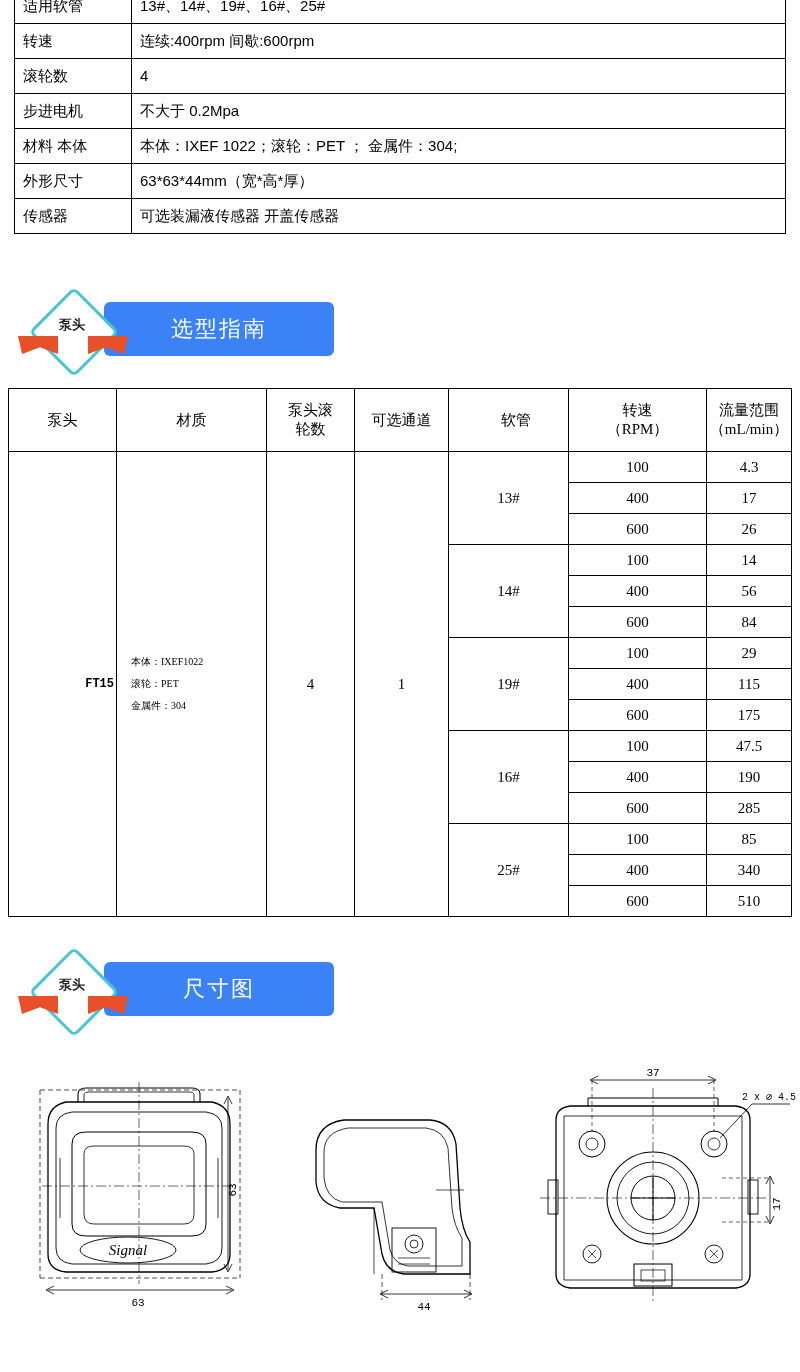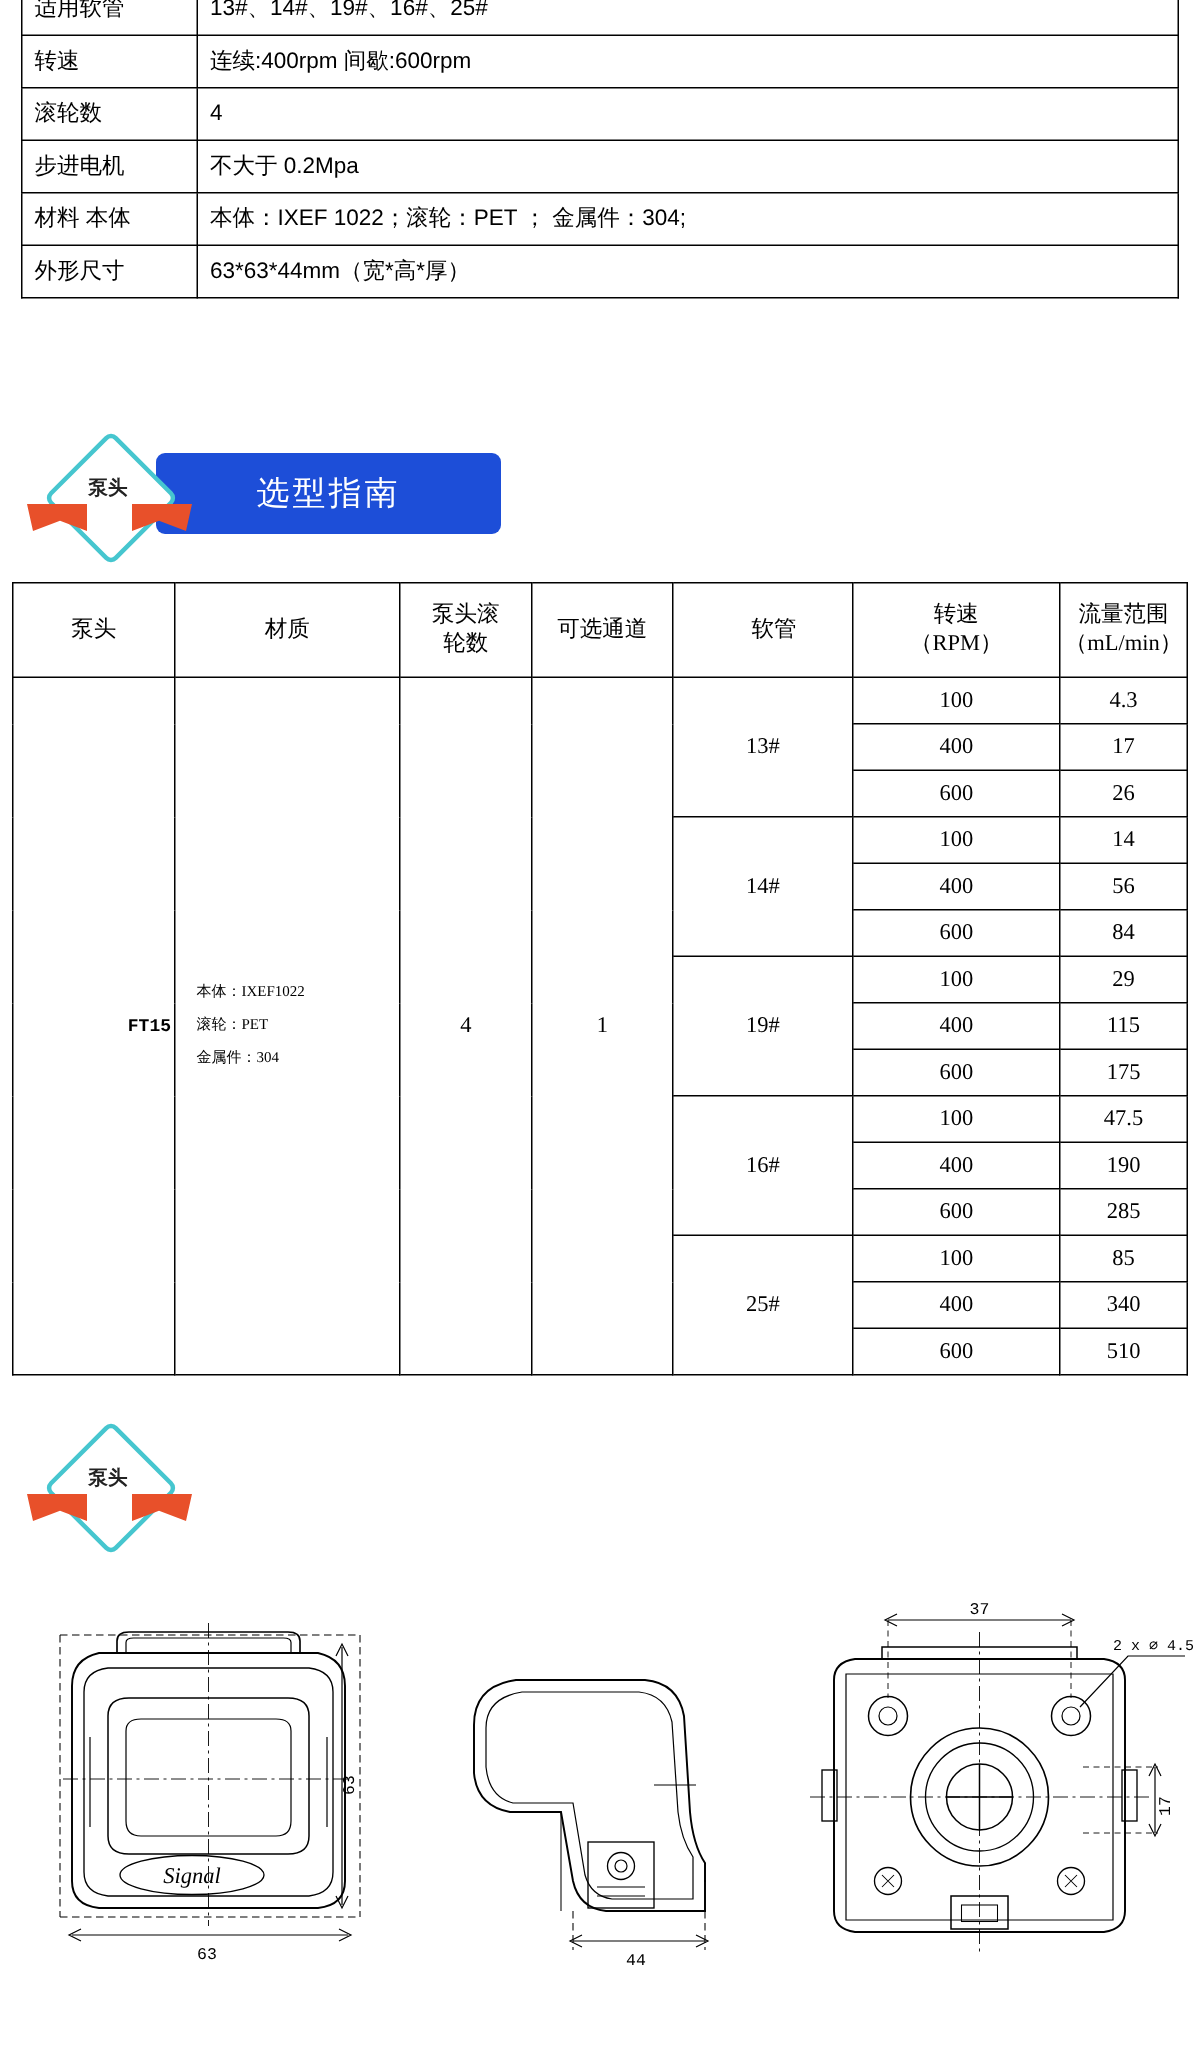--- a/index.html
+++ b/index.html
@@ -47,21 +47,21 @@
     left: 14px;
     height: 62px;
     width: 320px;
   }
   .banner .ribbon {
     position: absolute;
     left: 90px;
     top: 4px;
     width: 230px;
     height: 54px;
-    background: #1d4ed8;
+    background: #3b82f6;
     border-radius: 6px;
   }
   .banner .ribbon-label {
     position: absolute;
     left: 0;
     top: 0;
     width: 230px;
     height: 54px;
     display: flex;
     align-items: center;
@@ -185,20 +185,24 @@
       <td class="k">步进电机</td>
       <td class="v">不大于 0.2Mpa</td>
     </tr>
     <tr>
       <td class="k">材料 本体</td>
       <td class="v">本体：IXEF 1022；滚轮：PET ； 金属件：304;</td>
     </tr>
     <tr>
       <td class="k">外形尺寸</td>
       <td class="v">63*63*44mm（宽*高*厚）</td>
+    </tr>
+    <tr>
+      <td class="k">传感器</td>
+      <td class="v">可选装漏液传感器 开盖传感器</td>
     </tr>
   </tbody>
 </table>
 
 <div class="banner" style="top:298px;">
   <div class="ribbon">
     <div class="ribbon-label">选型指南</div>
   </div>
   <div class="diamond-wrap">
     <div class="tail-l"></div>
@@ -305,20 +309,23 @@
       <td>340</td>
     </tr>
     <tr>
       <td>600</td>
       <td>510</td>
     </tr>
   </tbody>
 </table>
 
 <div class="banner" style="top:958px;">
+  <div class="ribbon">
+    <div class="ribbon-label">尺寸图</div>
+  </div>
   <div class="diamond-wrap">
     <div class="tail-l"></div>
     <div class="tail-r"></div>
     <div class="diamond"></div>
     <div class="diamond-text">泵头</div>
   </div>
 </div>
 
 <div class="drawings" style="top:1058px;">
   <svg width="800" height="290" viewBox="0 0 800 290" xmlns="http://www.w3.org/2000/svg">

